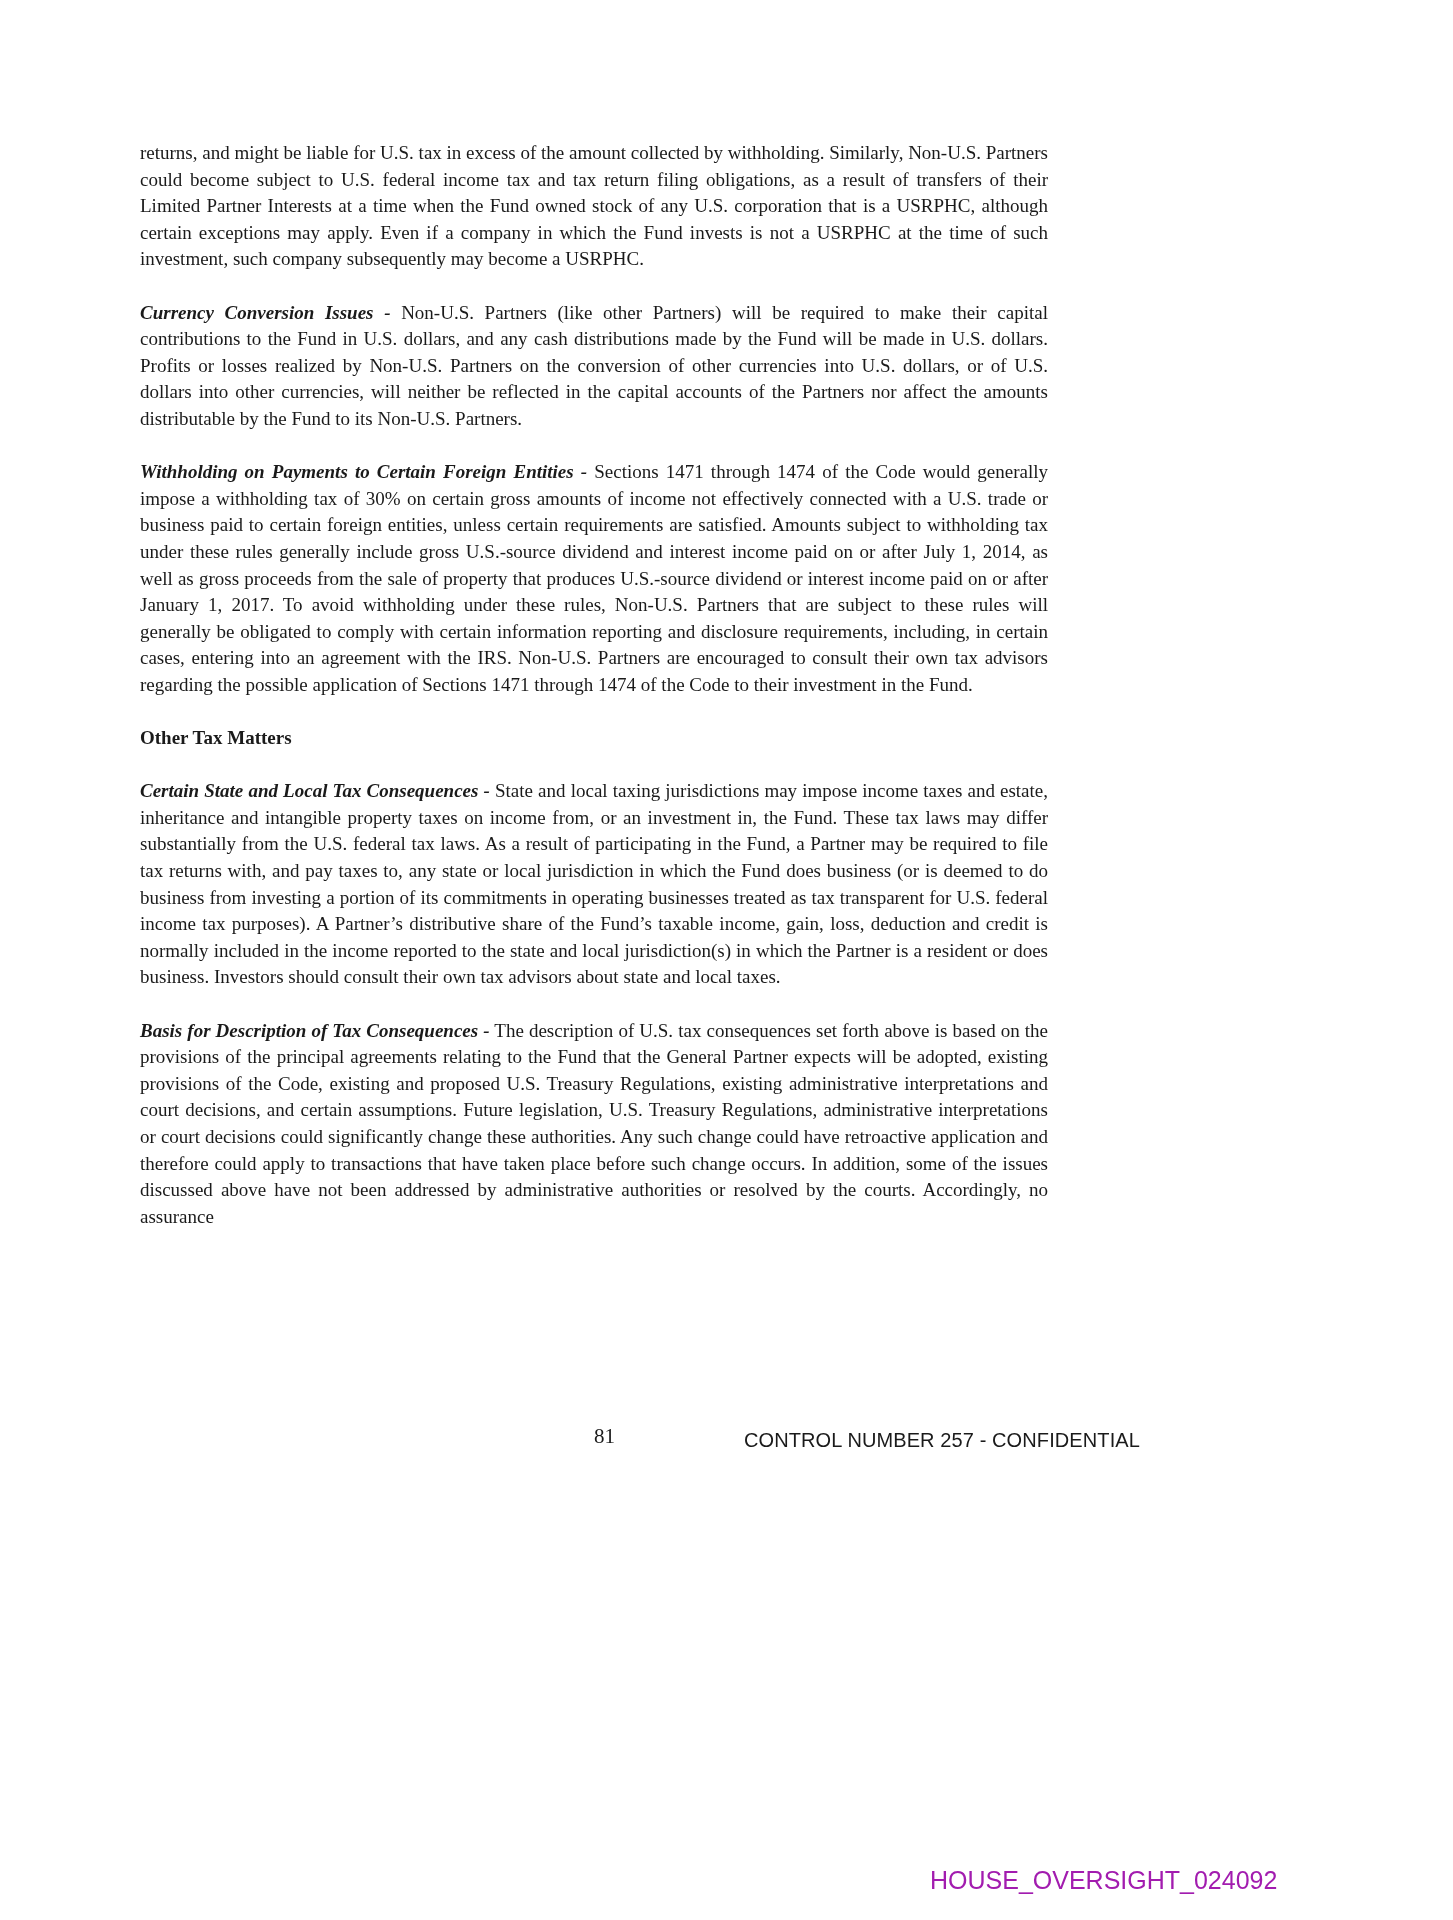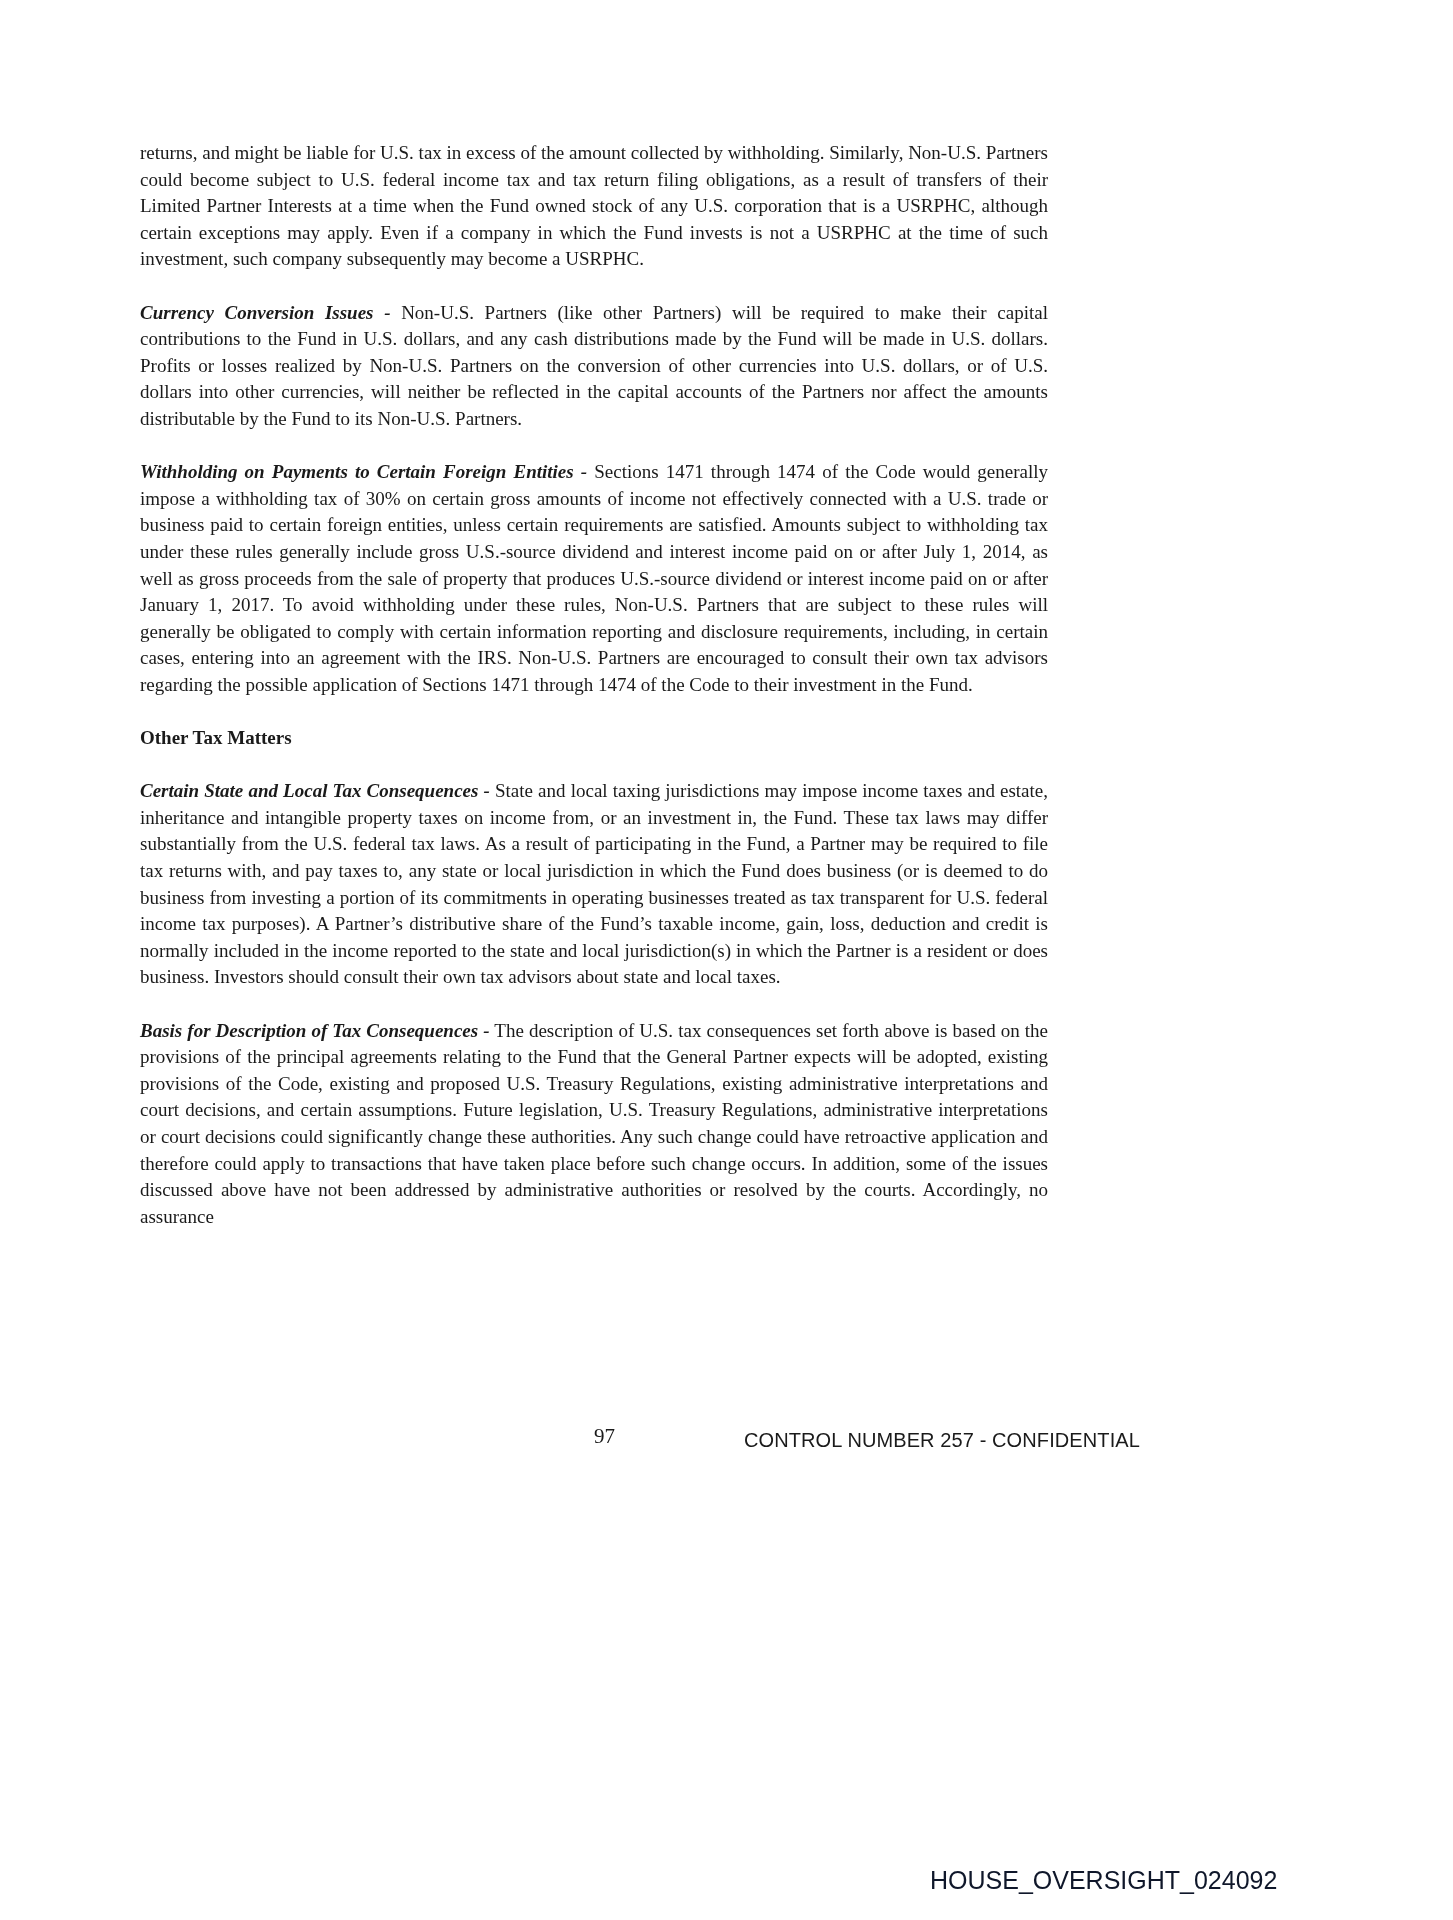--- a/index.html
+++ b/index.html
@@ -50,21 +50,21 @@
       font-family: "Liberation Sans", "DejaVu Sans", sans-serif;
       font-size: 20px;
       letter-spacing: 0.1px;
     }
     .bates {
       position: absolute;
       left: 930px;
       top: 1866px;
       font-family: "Liberation Sans", "DejaVu Sans", sans-serif;
       font-size: 25px;
-      color: #0f172a;
+      color: #a21caf;
     }
   </style>
 </head>
 <body>
 
 <div class="page">
 
   <p class="para">
     <span class="body-text">returns, and might be liable for U.S. tax in excess of the amount collected by withholding. Similarly, Non-U.S. Partners could become subject to U.S. federal income tax and tax return filing obligations, as a result of transfers of their Limited Partner Interests at a time when the Fund owned stock of any U.S. corporation that is a USRPHC, although certain exceptions may apply.  Even if a company in which the Fund invests is not a USRPHC at the time of such investment, such company subsequently may become a USRPHC.</span>
   </p>
@@ -82,15 +82,15 @@
   <p class="para">
     <span class="lead">Certain State and Local Tax Consequences -</span><span class="body-text"> State and local taxing jurisdictions may impose income taxes and estate, inheritance and intangible property taxes on income from, or an investment in, the Fund.  These tax laws may differ substantially from the U.S. federal tax laws. As a result of participating in the Fund, a Partner may be required to file tax returns with, and pay taxes to, any state or local jurisdiction in which the Fund does business (or is deemed to do business from investing a portion of its commitments in operating businesses treated as tax transparent for U.S. federal income tax purposes).  A Partner’s distributive share of the Fund’s taxable income, gain, loss, deduction and credit is normally included in the income reported to the state and local jurisdiction(s) in which the Partner is a resident or does business.  Investors should consult their own tax advisors about state and local taxes.</span>
   </p>
 
   <p class="para" style="margin-bottom:0; text-align-last: justify;">
     <span class="lead">Basis for Description of Tax Consequences -</span><span class="body-text"> The description of U.S. tax consequences set forth above is based on the provisions of the principal agreements relating to the Fund that the General Partner expects will be adopted, existing provisions of the Code, existing and proposed U.S. Treasury Regulations, existing administrative interpretations and court decisions, and certain assumptions.  Future legislation, U.S. Treasury Regulations, administrative interpretations or court decisions could significantly change these authorities.  Any such change could have retroactive application and therefore could apply to transactions that have taken place before such change occurs.  In addition, some of the issues discussed above have not been addressed by administrative authorities or resolved by the courts.  Accordingly, no assurance</span>
   </p>
 
 </div>
 
-<div class="footer-page">97</div>
+<div class="footer-page">81</div>
 <div class="footer-control">CONTROL NUMBER 257 - CONFIDENTIAL</div>
 <div class="bates">HOUSE_OVERSIGHT_024092</div>
 
 </body></html>

